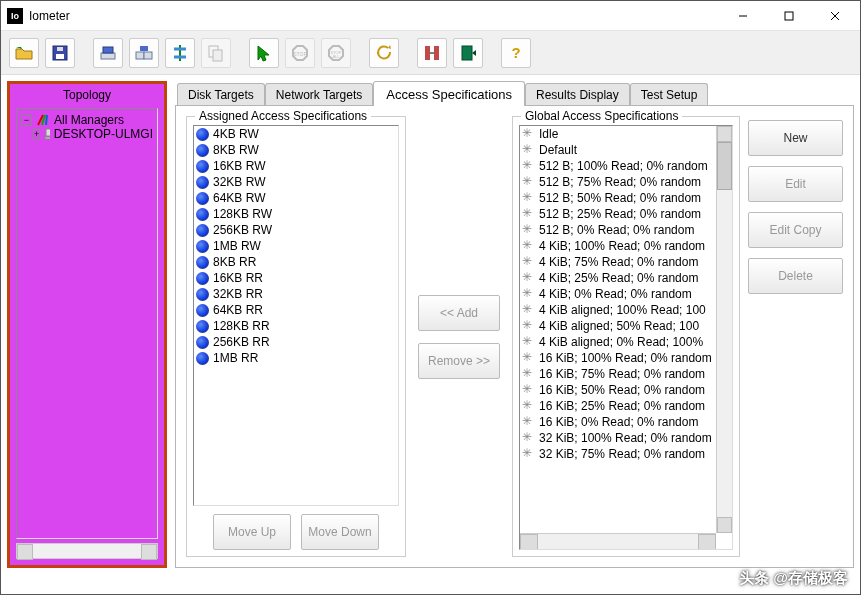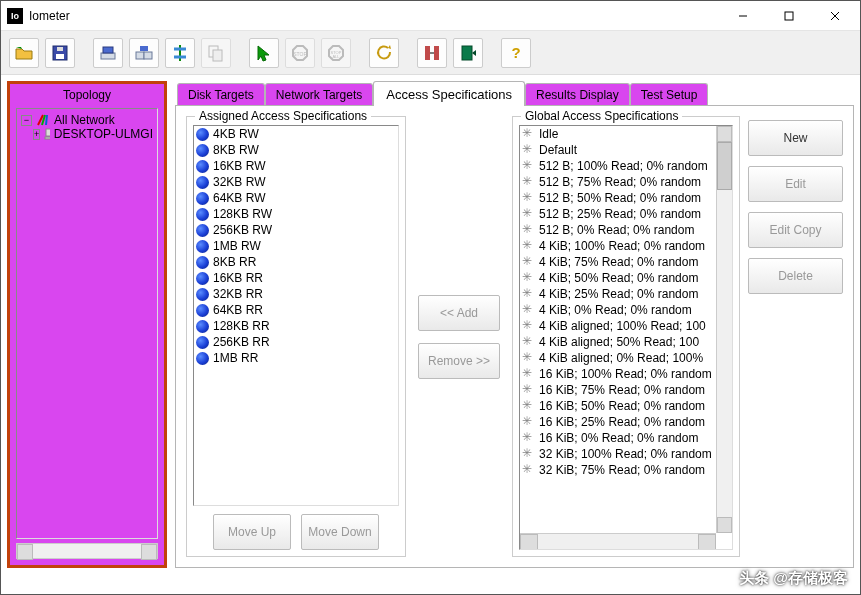--- a/index.html
+++ b/index.html
@@ -28,21 +28,21 @@
 .topo-tree .row { display: flex; align-items: center; gap: 4px; white-space: nowrap; }
 .topo-tree .row2 { padding-left: 12px; }
 .exp { width: 11px; height: 11px; border: 1px solid #888; font-size: 9px; line-height: 9px; text-align: center; }
 .topo-scroll { height: 16px; margin: 2px 6px 6px; background: #f0f0f0; border: 1px solid #ccc; position: relative; }
 .topo-scroll::before, .topo-scroll::after { content: ""; position: absolute; top: 0; width: 14px; height: 100%; background: #ddd; border: 1px solid #bbb; }
 .topo-scroll::before { left: 0; } .topo-scroll::after { right: 0; }
 
 
 .tabs-wrap { flex: 1; display: flex; flex-direction: column; }
 .tabstrip { display: flex; align-items: flex-end; height: 24px; padding-left: 2px; }
-.tab { padding: 4px 10px 3px; border: 1px solid #b5b5b5; border-bottom: none; background: #d946ef; margin-right: 0; font-size: 12px; border-radius: 3px 3px 0 0; position: relative; }
+.tab { padding: 4px 10px 3px; border: 1px solid #b5b5b5; border-bottom: none; background: #e5e5e5; margin-right: 0; font-size: 12px; border-radius: 3px 3px 0 0; position: relative; }
 .tab.active { background: #fff; z-index: 3; font-size: 13px; padding: 5px 12px 4px; margin-bottom: -1px; }
 .tabbody { flex: 1; border: 1px solid #b5b5b5; background: #fff; padding: 10px; display: flex; gap: 8px; position: relative; }
 
 
 .groupbox { border: 1px solid #ccc; position: relative; padding: 8px 6px 6px; display: flex; flex-direction: column; }
 .groupbox .legend { position: absolute; top: -8px; left: 8px; background: #fff; padding: 0 4px; font-size: 12px; }
 .assigned { flex: 0 0 220px; }
 .midbtns { width: 90px; display: flex; flex-direction: column; justify-content: center; gap: 12px; align-items: center; }
 .global { flex: 1; }
 .rightbtns { width: 95px; display: flex; flex-direction: column; gap: 10px; padding-top: 4px; }
@@ -191,21 +191,21 @@
   <div class="topo">
     <div class="topo-head">Topology</div>
     <div class="topo-tree">
       <div class="row">
         <span class="exp">−</span>
         <svg width="14" height="14">
             <line x1="2" y1="12" x2="7" y2="2" stroke="#d00" stroke-width="2"></line>
             <line x1="6" y1="12" x2="9" y2="2" stroke="#0a0" stroke-width="2"></line>
             <line x1="10" y1="12" x2="11" y2="2" stroke="#06c" stroke-width="2"></line>
           </svg>
-        <span>All Network</span>
+        <span>All Managers</span>
       </div>
       <div class="row row2">
         <span class="exp">+</span>
         <svg width="14" height="14">
             <rect x="2" y="2" width="10" height="7" fill="#ddd" stroke="#888"></rect>
             <rect x="1" y="10" width="12" height="2" fill="#ccc" stroke="#888"></rect>
           </svg>
         <span>DESKTOP-ULMGI</span>
       </div>
     </div>
@@ -332,24 +332,20 @@
               <div class="li">
                 <span class="sunicon"></span>
                 <span>4 KiB; 100% Read; 0% random</span>
               </div>
               <div class="li">
                 <span class="sunicon"></span>
                 <span>4 KiB; 75% Read; 0% random</span>
               </div>
               <div class="li">
                 <span class="sunicon"></span>
-                <span>4 KiB; 50% Read; 0% random</span>
-              </div>
-              <div class="li">
-                <span class="sunicon"></span>
                 <span>4 KiB; 25% Read; 0% random</span>
               </div>
               <div class="li">
                 <span class="sunicon"></span>
                 <span>4 KiB; 0% Read; 0% random</span>
               </div>
               <div class="li">
                 <span class="sunicon"></span>
                 <span>4 KiB aligned; 100% Read; 100</span>
               </div>

